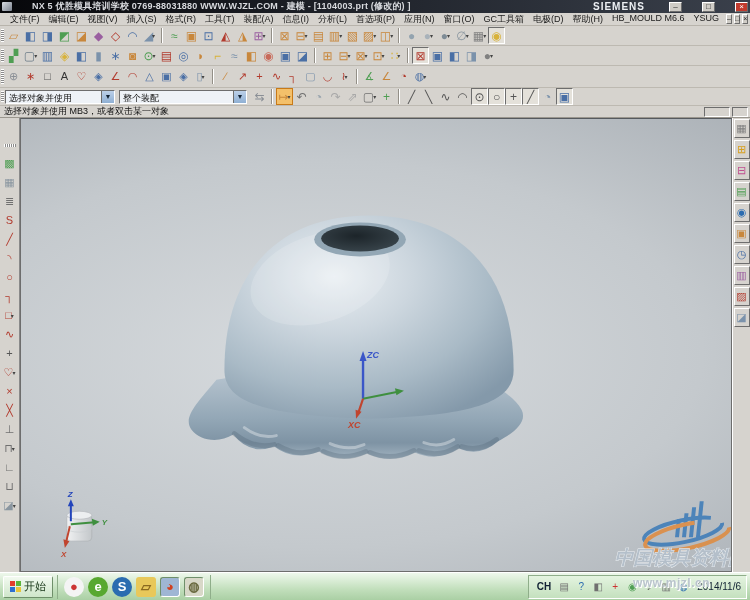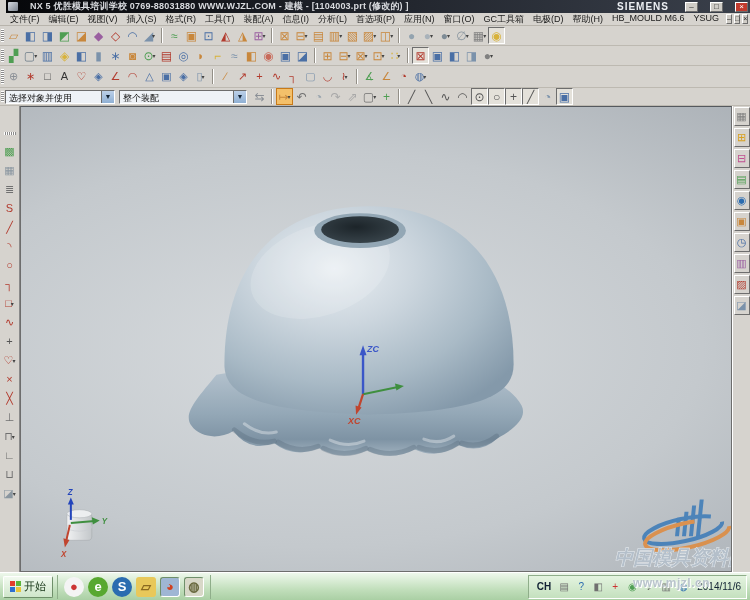--- a/index.html
+++ b/index.html
@@ -2,21 +2,21 @@
 <html><head>
 <meta charset="utf-8">
 <style>
   * { margin:0; padding:0; box-sizing:border-box; }
   html,body { width:750px; height:600px; overflow:hidden; }
   body { font-family:"Liberation Sans", sans-serif; font-size:9px; }
   .screen { width:750px; height:600px; display:flex; flex-direction:column; background:#d6d3ce; }
 
   
   .titlebar { height:13px; background:linear-gradient(90deg,#06070a,#23272f 55%,#3a404b); color:#d8dade;
-    display:flex; align-items:center; padding:0 2px; gap:12px; flex:0 0 13px;margin-left:6px; }
+    display:flex; align-items:center; padding:0 2px; gap:20px; flex:0 0 13px; }
   .titlebar .app-ic { width:10px; height:9px; background:linear-gradient(135deg,#d8dce2,#7a828e); border-radius:1px;
     display:inline-block; flex:0 0 auto; }
   .titlebar .t-text { flex:1; white-space:nowrap; overflow:hidden; font-weight:bold; font-size:9px; letter-spacing:.2px; }
   .titlebar .brand { font-weight:bold; color:#eceff3; letter-spacing:1px; font-size:10px; margin-right:4px; }
   .wbtn { width:13px; height:10px; font-size:8px; line-height:8px; text-align:center; color:#222;
     background:#cfccc6; border:1px solid; border-color:#fff #6d6d6d #6d6d6d #fff; }
   .wbtn.close { background:#c23b2e; color:#fff; }
 
   
   .menubar { height:13px; flex:0 0 13px; display:flex; align-items:center; gap:1px; padding:0 2px;
@@ -480,20 +480,25 @@
         </span>
         <span class="tbi">
           <span class="g" style="color: rgb(123, 146, 171);">◔</span>
         </span>
         <span class="tbi pr">
           <span class="g" style="color: rgb(74, 111, 165);">▣</span>
         </span>
       </span>
   </div>
 
+  <div class="promptbar">
+    <span class="ptext">选择对象并使用 MB3，或者双击某一对象</span>
+    <span class="pane p1"></span>
+    <span class="pane p2"></span>
+  </div>
 
   <div class="main">
     <div class="leftbar">
         <span class="tbi">
           <span class="g" style="color: rgb(79, 158, 83);">▩</span>
         </span>
         <span class="tbi">
           <span class="g" style="color: rgb(138, 150, 160);">▦</span>
         </span>
         <span class="tbi">

